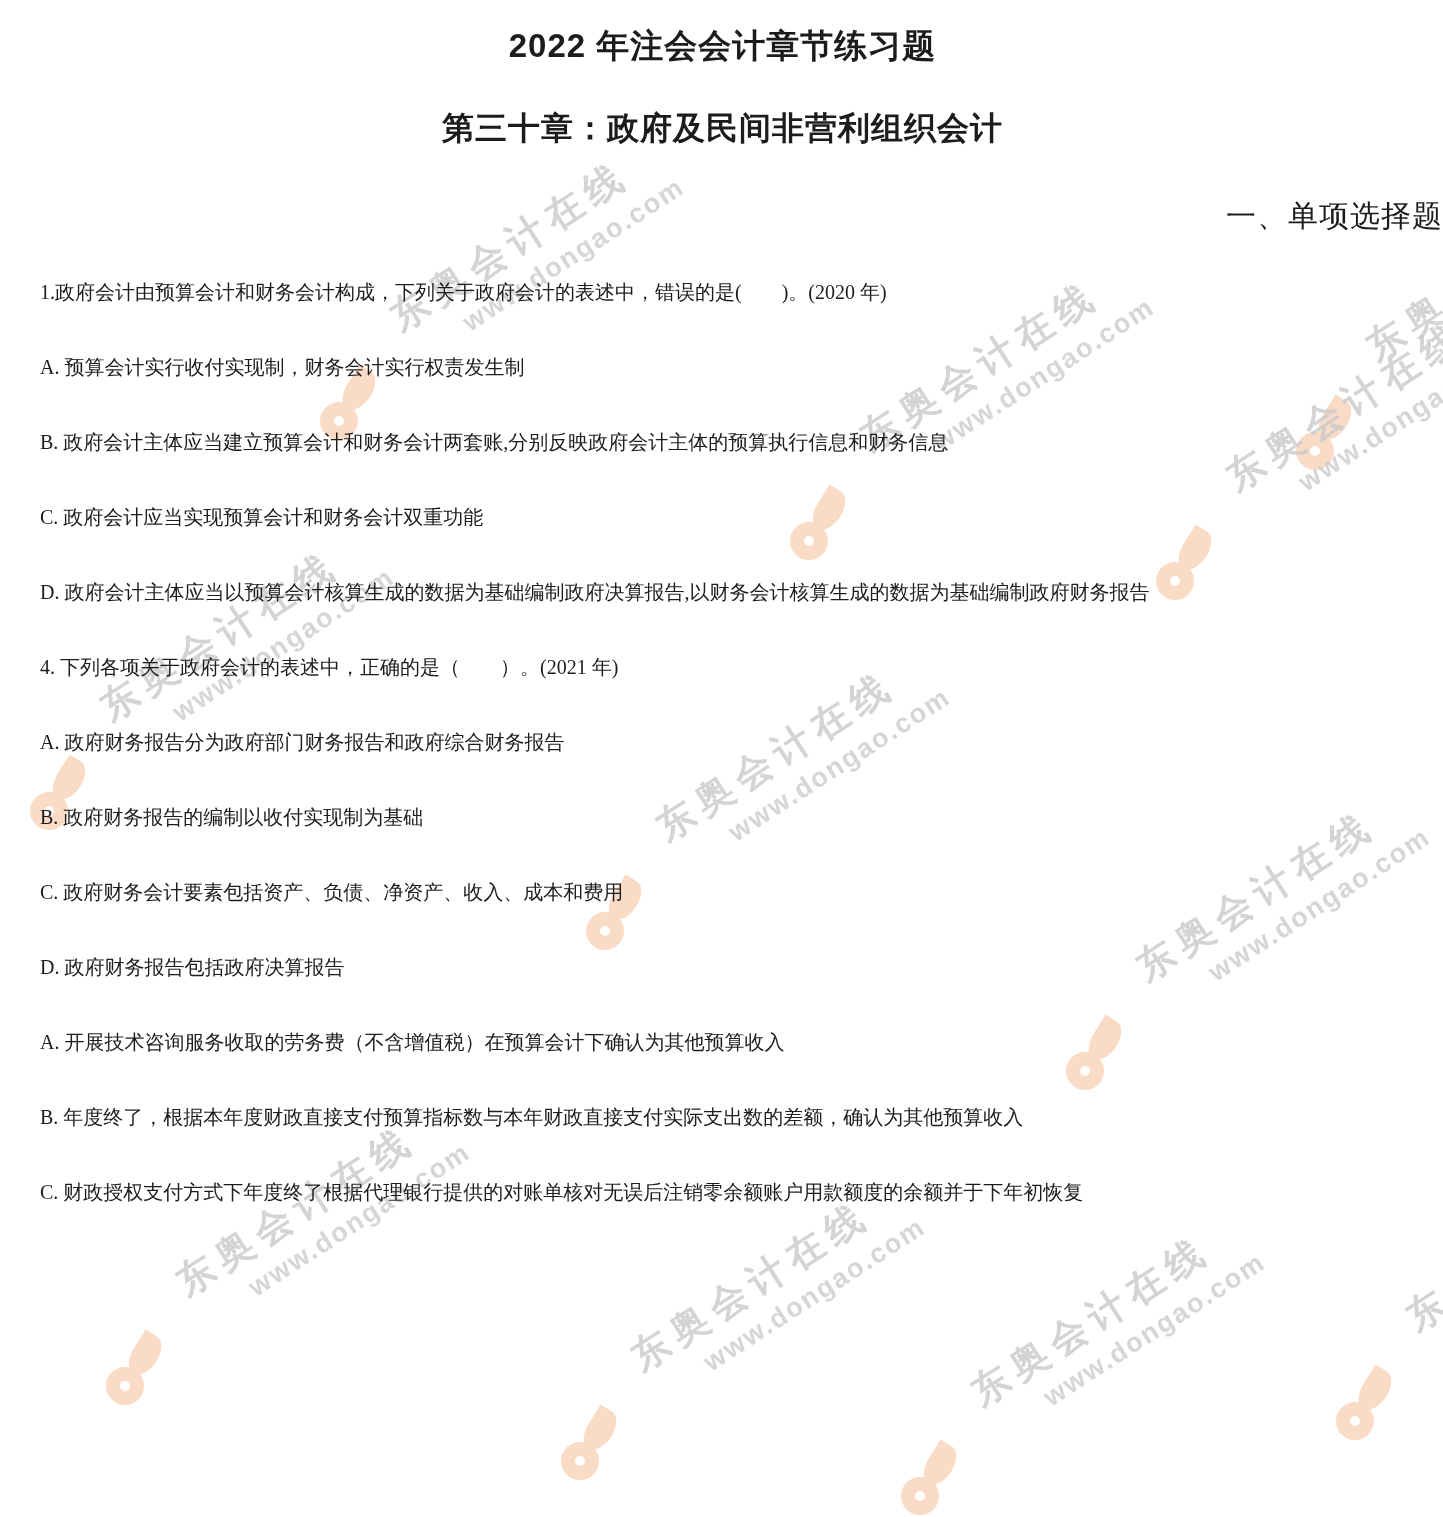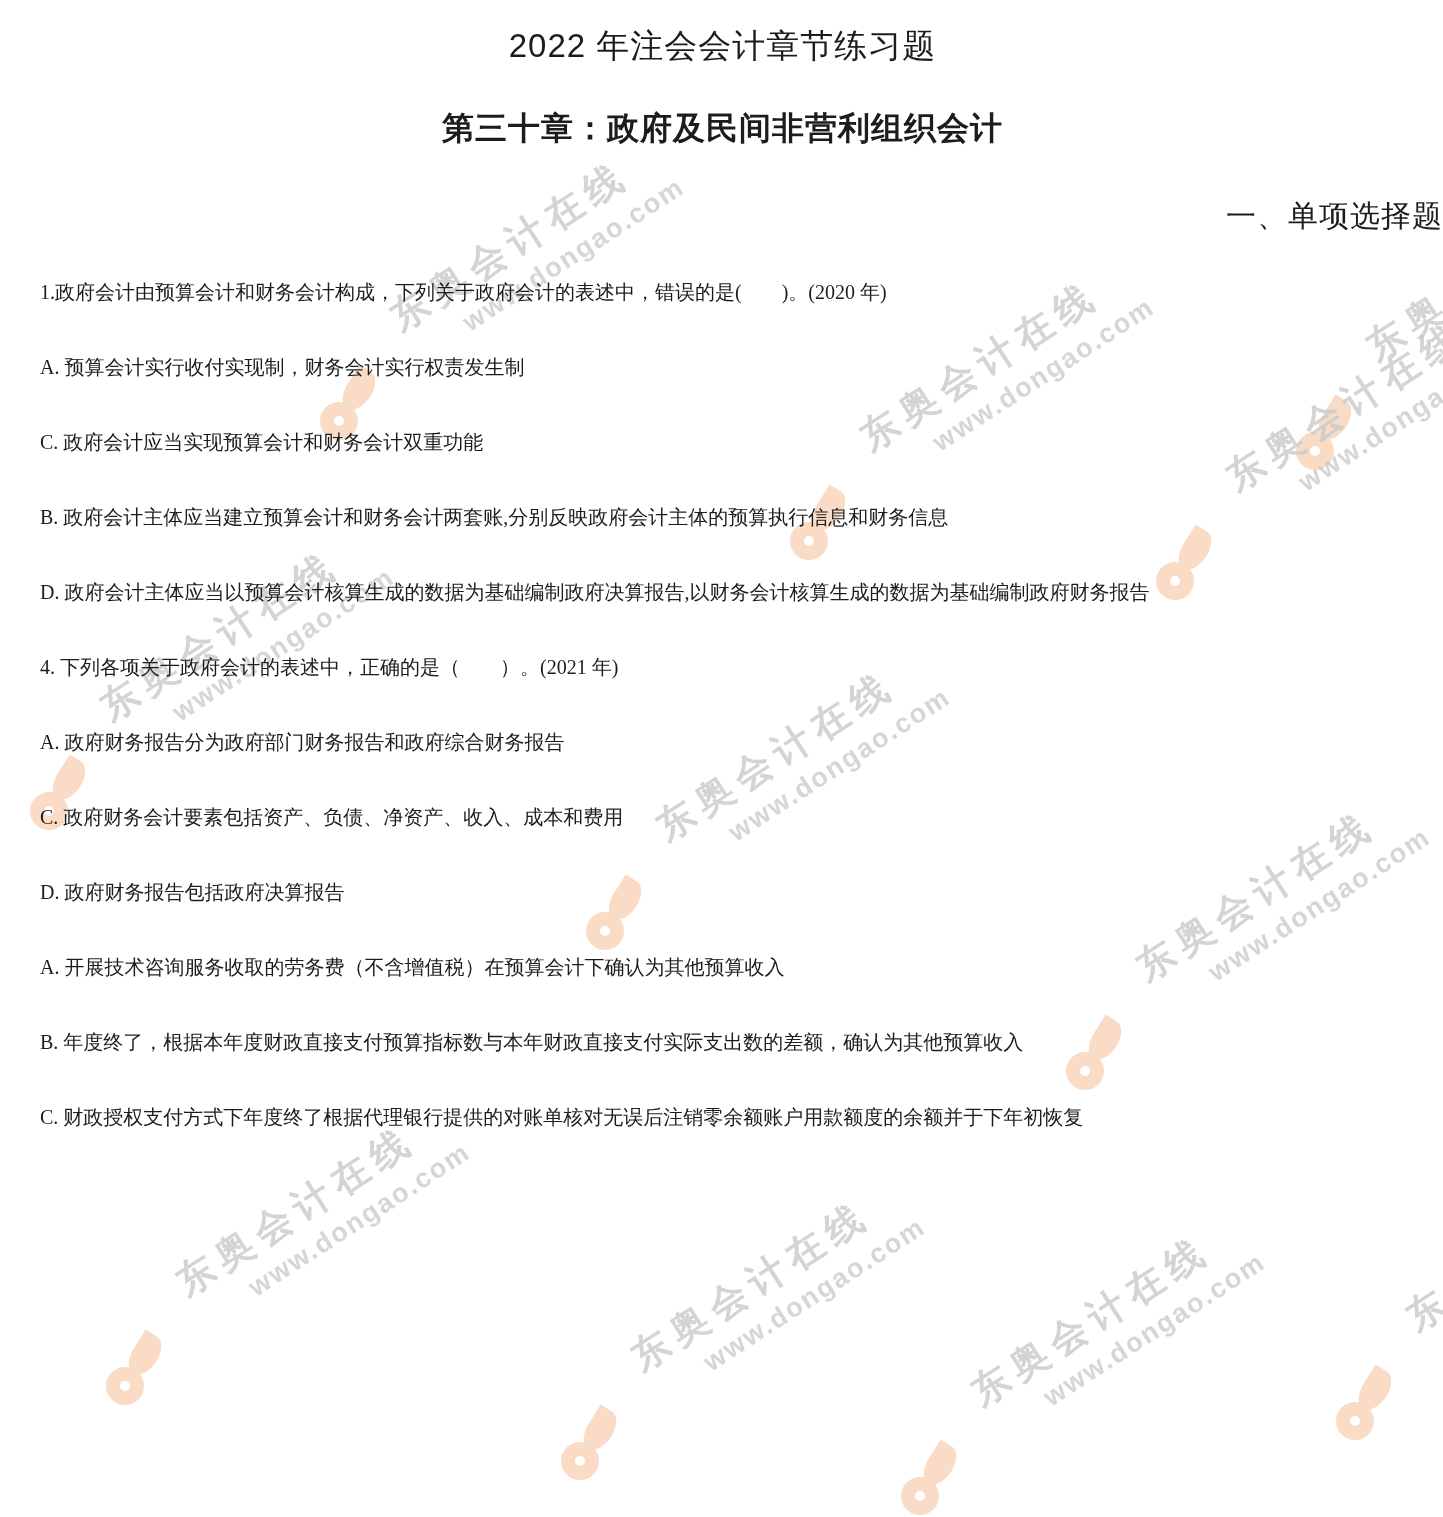--- a/index.html
+++ b/index.html
@@ -72,21 +72,21 @@
 
   
   .content {
     position: relative;
     z-index: 1;
     padding-left: 40px;
   }
   h1.doc-title {
     margin-top: 25px;
     font-family: "Liberation Sans", "DejaVu Sans", sans-serif;
-    font-weight: 400;
+    font-weight: 700;
     font-size: 33px;
     line-height: 42px;
     letter-spacing: 1px;
     text-align: center;
     width: 1365px;
   }
   h2.chapter {
     margin-top: 40px;
     font-family: "Liberation Sans", "DejaVu Sans", sans-serif;
     font-weight: 700;
@@ -197,26 +197,27 @@
   </div>
 
   <div class="content">
     <h1 class="doc-title">2022 年注会会计章节练习题</h1>
     <h2 class="chapter">第三十章：政府及民间非营利组织会计</h2>
     <h3 class="section">一、单项选择题</h3>
 
     <div class="qa">
       <p>1.政府会计由预算会计和财务会计构成，下列关于政府会计的表述中，错误的是(　　)。(2020 年)</p>
       <p>A. 预算会计实行收付实现制，财务会计实行权责发生制</p>
+      <p>B. 政府会计主体应当建立预算会计和财务会计两套账,分别反映政府会计主体的预算执行信息和财务信息</p>
       <p>C. 政府会计应当实现预算会计和财务会计双重功能</p>
-      <p>B. 政府会计主体应当建立预算会计和财务会计两套账,分别反映政府会计主体的预算执行信息和财务信息</p>
       <p>D. 政府会计主体应当以预算会计核算生成的数据为基础编制政府决算报告,以财务会计核算生成的数据为基础编制政府财务报告</p>
 
       <p>4. 下列各项关于政府会计的表述中，正确的是（　　）。(2021 年)</p>
       <p>A. 政府财务报告分为政府部门财务报告和政府综合财务报告</p>
+      <p>B. 政府财务报告的编制以收付实现制为基础</p>
       <p>C. 政府财务会计要素包括资产、负债、净资产、收入、成本和费用</p>
       <p>D. 政府财务报告包括政府决算报告</p>
 
       <p>A. 开展技术咨询服务收取的劳务费（不含增值税）在预算会计下确认为其他预算收入</p>
       <p>B. 年度终了，根据本年度财政直接支付预算指标数与本年财政直接支付实际支出数的差额，确认为其他预算收入</p>
       <p>C. 财政授权支付方式下年度终了根据代理银行提供的对账单核对无误后注销零余额账户用款额度的余额并于下年初恢复</p>
 
     </div>
   </div>
 </div>

